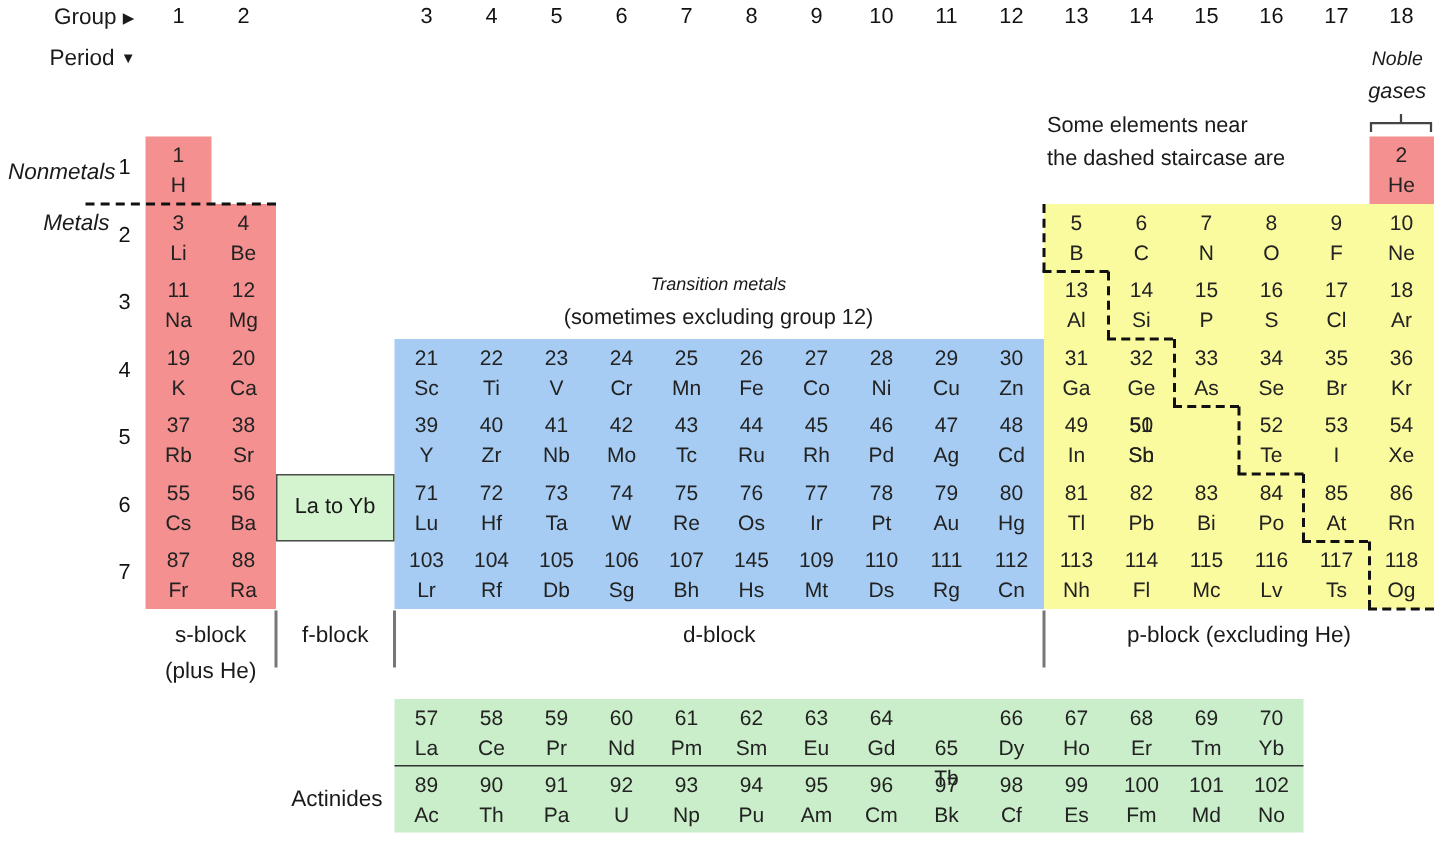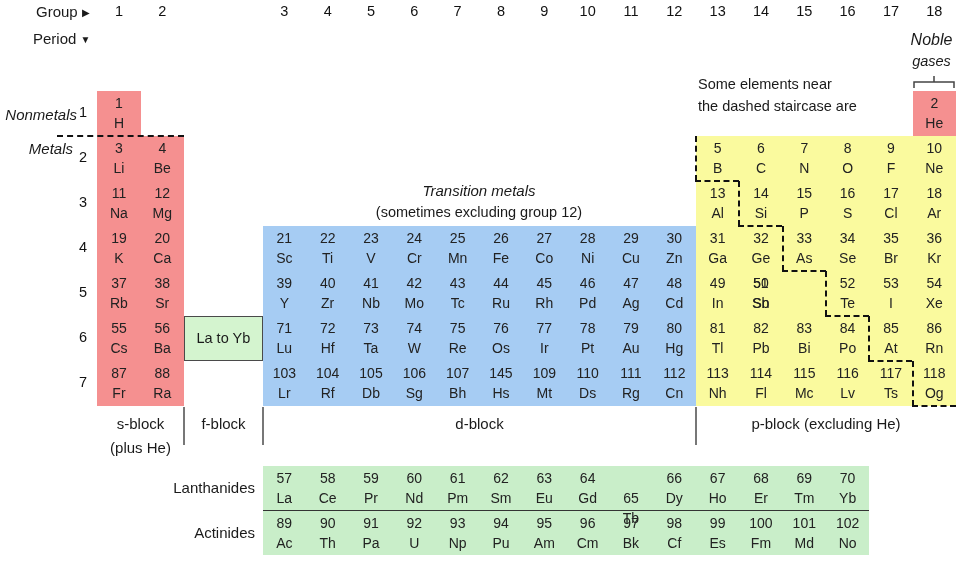--- a/index.html
+++ b/index.html
@@ -48,43 +48,42 @@
     <span class="small-arrow">▶</span>
   </div>
   <div class="lbl" style="left:33px;top:30px;">
     <span>Period</span>
     <span class="small-arrow">▼</span>
   </div>
 
   <div class="lbl italic right" style="left:0px;top:106px;width:77px;">Nonmetals</div>
   <div class="lbl italic right" style="left:0px;top:140px;width:73px;">Metals</div>
 
-  <div class="lbl italic center" style="left:903px;top:31px;width:57px;font-size:16px;">Noble</div>
+  <div class="lbl italic center" style="left:903px;top:31px;width:57px;font-size:13px;">Noble</div>
   <div class="lbl italic center" style="left:903px;top:53px;width:57px;font-size:14.5px;">gases</div>
   <svg class="abs" style="left:911px;top:75px;z-index:3;" width="46" height="15" viewBox="0 0 46 15">
     <path d="M3,13 L3,7 L43,7 L43,13 M23,7 L23,1" fill="none" stroke="#444" stroke-width="1.5"></path>
   </svg>
 
   <div class="lbl note" style="left:698px;top:73px;">Some elements near</div>
   <div class="lbl note" style="left:698px;top:95px;">the dashed staircase are</div>
 
-  <div class="lbl italic center" style="left:329px;top:182px;width:300px;font-size:15px;">Transition metals</div>
+  <div class="lbl italic center" style="left:329px;top:182px;width:300px;font-size:12px;">Transition metals</div>
   <div class="lbl center" style="left:329px;top:204px;width:300px;font-size:14.5px;">(sometimes excluding group 12)</div>
 
   <div class="lbl center" style="left:90px;top:415px;width:101px;">s-block</div>
   <div class="lbl center" style="left:90px;top:439px;width:101px;">(plus He)</div>
   <div class="lbl center" style="left:184px;top:415px;width:79px;">f-block</div>
   <div class="lbl center" style="left:696px;top:415px;width:260px;">p-block (excluding He)</div>
   <div class="lbl center" style="left:263px;top:415px;width:433px;">d-block</div>
 
   <div class="tick" style="left:183px;top:407px;height:38px;"></div>
   <div class="tick" style="left:262px;top:407px;height:38px;"></div>
   <div class="tick" style="left:695px;top:407px;height:38px;"></div>
 
-  <div class="lbl right" style="left:100px;top:479px;width:155px;">Lanthanides</div>
   <div class="lbl right" style="left:100px;top:524px;width:155px;">Actinides</div>
   <div class="sep" style="left:262.7px;top:510px;width:606.7px;"></div>
 
   <div class="dash-h" style="left:57px;top:134.7px;width:127px;"></div>
   <div class="dash-v" style="left:695px;top:135.7px;height:45px;"></div>
   <div class="dash-h" style="left:695px;top:179.7px;width:44px;"></div>
   <div class="dash-v" style="left:738.3px;top:180.7px;height:45px;"></div>
   <div class="dash-h" style="left:738.3px;top:224.7px;width:44px;"></div>
   <div class="dash-v" style="left:781.6px;top:225.7px;height:45px;"></div>
   <div class="dash-h" style="left:781.6px;top:269.7px;width:44px;"></div>

